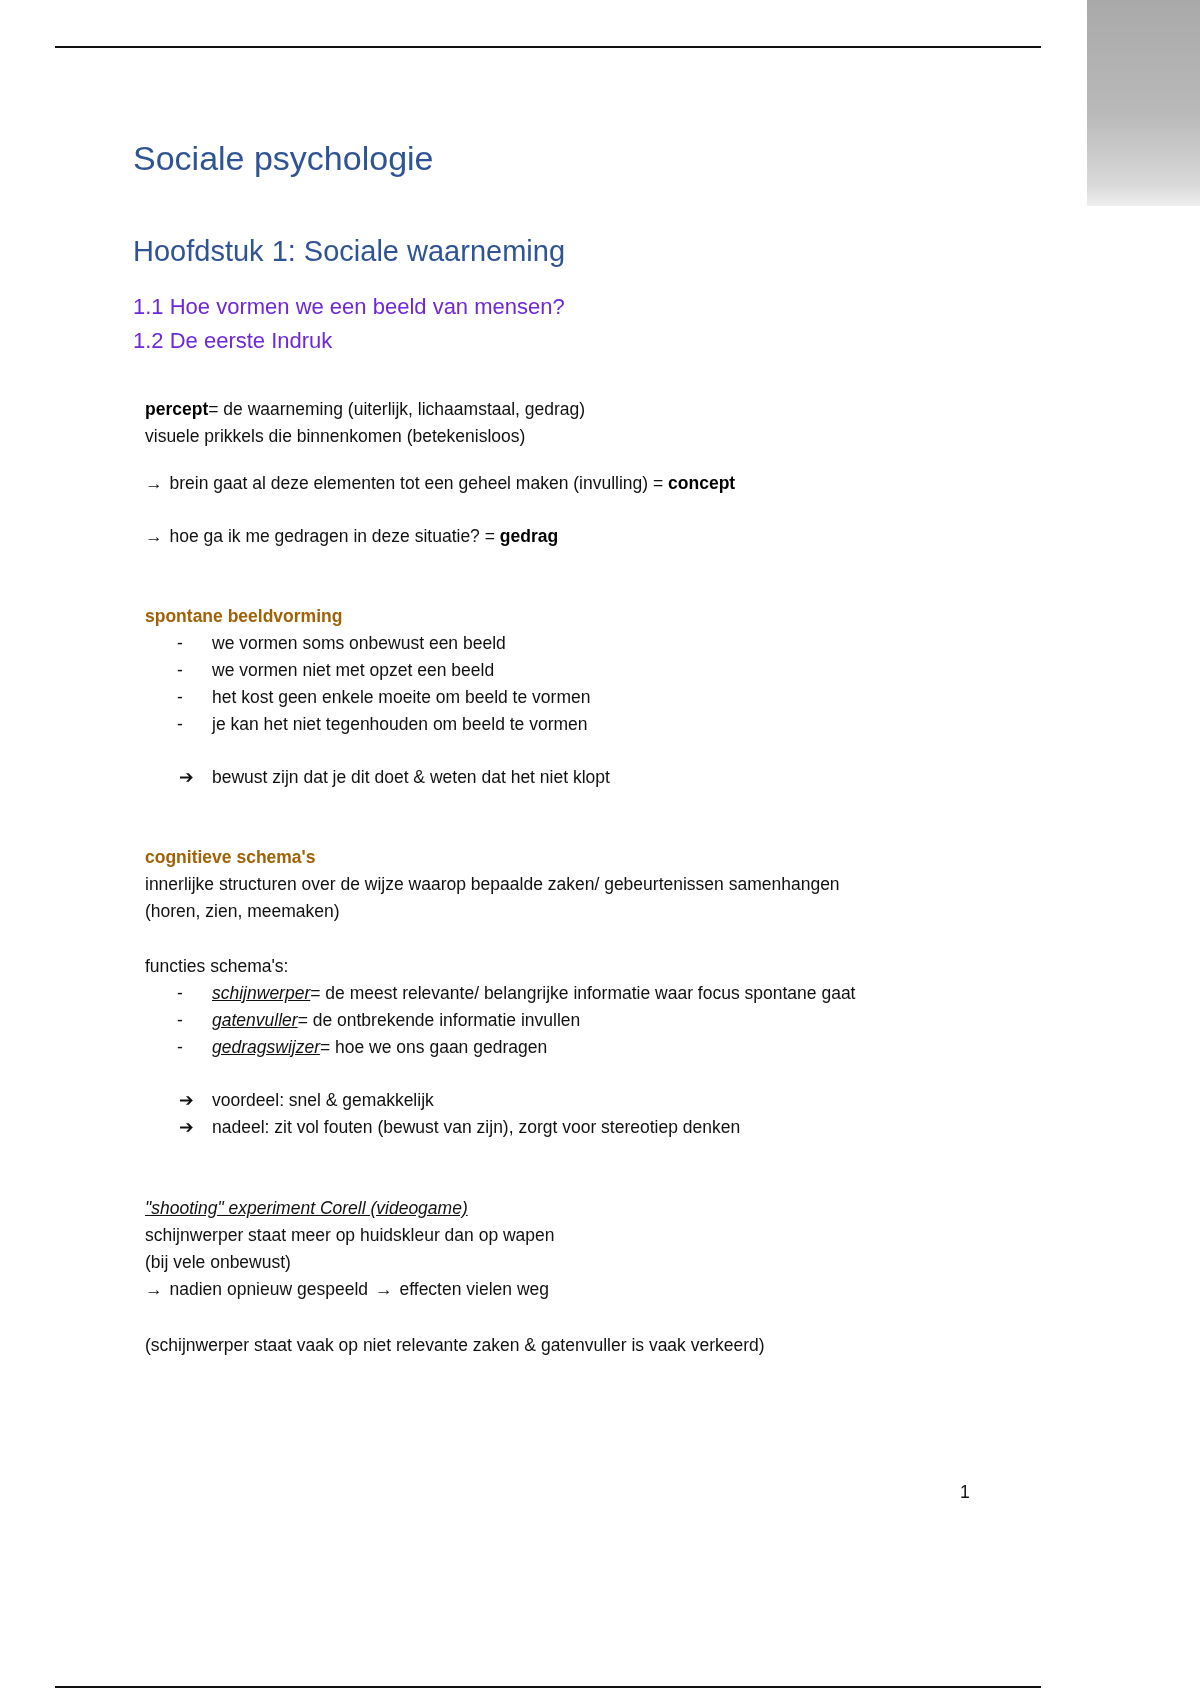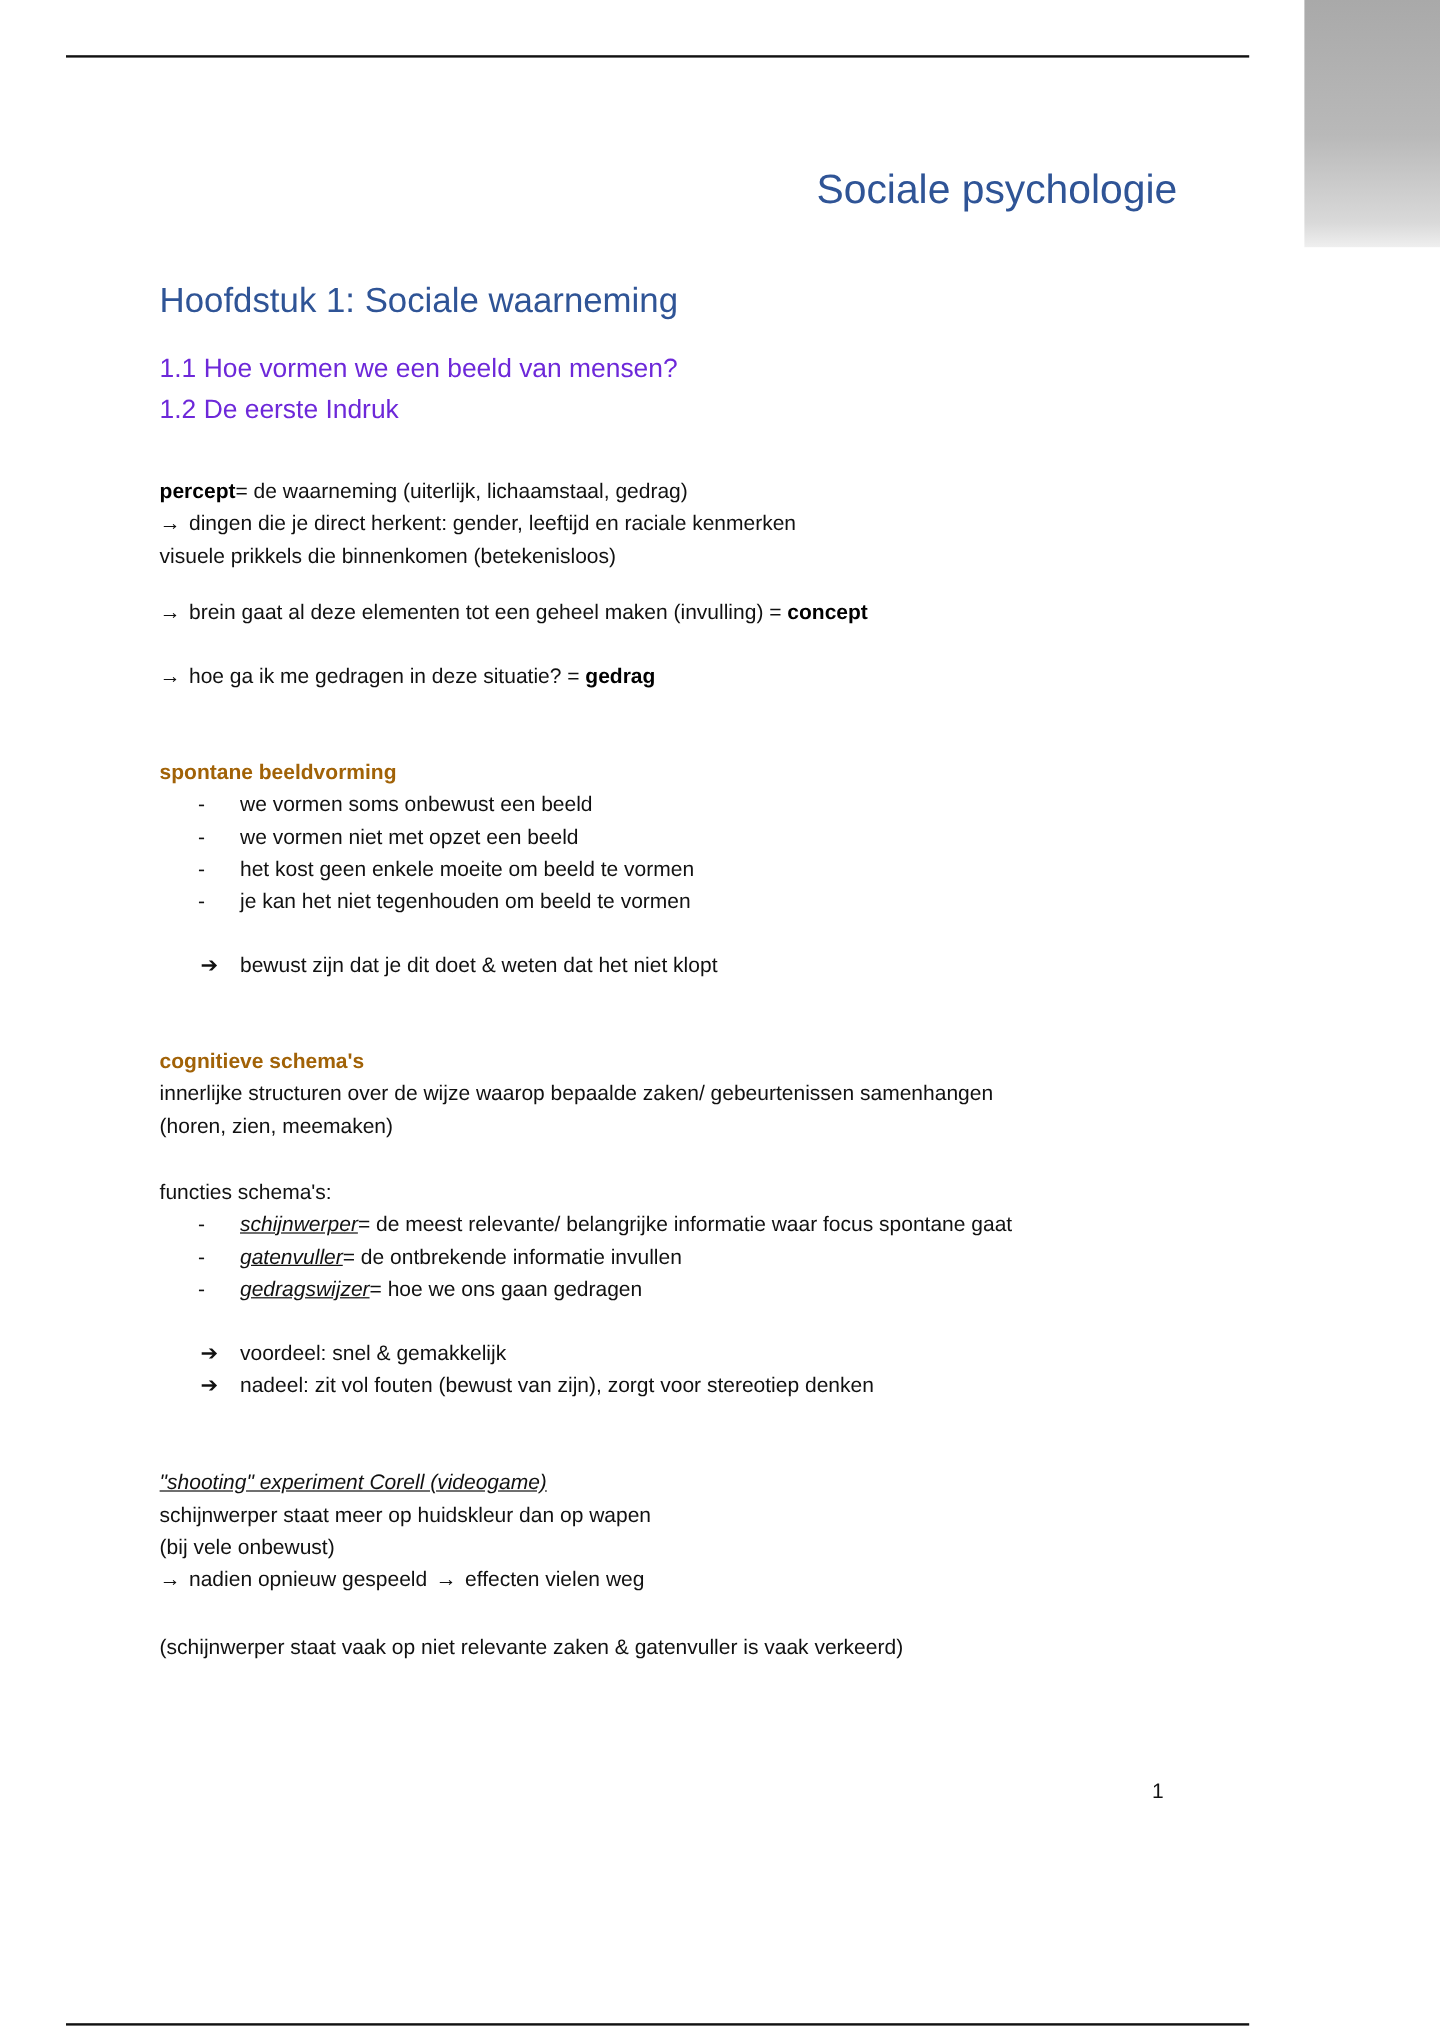--- a/index.html
+++ b/index.html
@@ -34,21 +34,21 @@
     left: 133px;
     top: 0;
     width: 848px;
   }
   .doc-title {
     margin: 138px 0 0 0;
     font-size: 34px;
     font-weight: 400;
     line-height: 40px;
     color: #2F5496;
-    text-align: right;
+    text-align: left;
   }
   .h1 {
     margin: 56px 0 0 0;
     font-size: 29px;
     font-weight: 400;
     line-height: 34px;
     color: #2F5496;
   }
   .h2 {
     margin: 8px 0 0 0;
@@ -57,21 +57,21 @@
     line-height: 26px;
     color: #6d28d9;
   }
   .h2-first { margin-top: 26px; }
   .body {
     margin: 0;
     font-size: 17.5px;
     line-height: 27px;
     color: #111111;
   }
-  .line { display: block; position: relative; }
+  .line { display: block; position: relative; margin-left: 12px; }
   .mt-para   { margin-top: 42px; }
   .mt-single { margin-top: 20px; }
   .mt-single2{ margin-top: 26px; }
   .mt-block  { margin-top: 53px; }
   .mt-label  { margin-top: 28px; }
   .mt-note   { margin-top: 29px; }
   .mt-shoot  { margin-top: 54px; }
   b { font-weight: 700; color: #000; }
   .bold-head { font-weight: 700; color: #a16207; }
   .u { text-decoration: underline; font-style: italic; }
@@ -107,21 +107,20 @@
 
   <h1 class="doc-title">Sociale psychologie</h1>
 
   <h2 class="h1">Hoofdstuk 1: Sociale waarneming</h2>
 
   <h3 class="h2 h2-first">1.1 Hoe vormen we een beeld van mensen?</h3>
   <h3 class="h2">1.2 De eerste Indruk</h3>
 
   <p class="body mt-para">
     <span class="line"><b>percept</b><span>= de waarneming (uiterlijk, lichaamstaal, gedrag)</span></span>
-    <span class="line"><span class="arrow">→</span><span>dingen die je direct herkent: gender, leeftijd en raciale kenmerken</span></span>
     <span class="line"><span>visuele prikkels die binnenkomen (betekenisloos)</span></span>
   </p>
 
   <p class="body mt-single">
     <span class="line"><span class="arrow">→</span><span>brein gaat al deze elementen tot een geheel maken (invulling) = </span><b>concept</b></span>
   </p>
 
   <p class="body mt-single2">
     <span class="line"><span class="arrow">→</span><span>hoe ga ik me gedragen in deze situatie? = </span><b>gedrag</b></span>
   </p>

